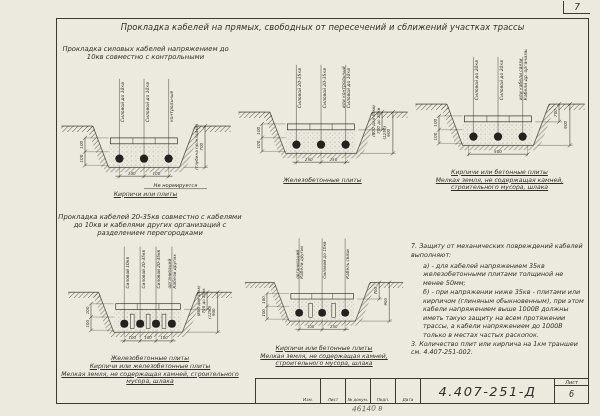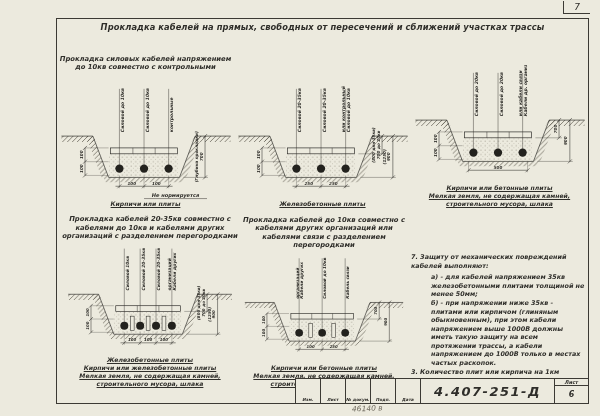--- a/index.html
+++ b/index.html
@@ -1,36 +1,36 @@
 <!DOCTYPE html>
 <html><head>
 <meta charset="utf-8">
 <style>
   html,body{margin:0;padding:0;background:#d8d5cc;}
   .page{position:relative;width:600px;height:416px;background:#eceade;overflow:hidden;
         font-family:"DejaVu Sans",sans-serif;font-style:italic;color:#2f2e2a;}
   .pagenum{position:absolute;top:1px;right:10px;font-size:9px;
            border-left:1px solid #3c3a34;border-bottom:1px solid #3c3a34;padding:1px 10px 1px 10px;}
-  .frame{position:absolute;left:56px;top:18px;width:531px;height:384px;border:1.3px solid #3c3a34;font-weight:bold;}
+  .frame{position:absolute;left:56px;top:18px;width:531px;height:384px;border:1.3px solid #3c3a34;}
   .title{text-align:center;font-size:8.3px;margin-top:3px;letter-spacing:.1px;}
-  .row{display:flex;align-items:flex-end;}
+  .row{display:flex;align-items:center;}
   .row-top{height:176px;}
   .row-bot{height:180px;}
   .fig{display:flex;flex-direction:column;align-items:center;}
   .row-top .fig{width:177px;}
   .fig4{width:186px;} .fig5{width:162px;}
   .fig-h{font-size:6.8px;line-height:1.22;text-align:center;margin-top:2px;min-height:26px;}
   svg.trench{display:block;}
   .caps{text-align:center;font-size:6.1px;line-height:1.3;margin-top:-3px;}
   .cap{text-decoration:underline;}
   .notes{width:183px;font-size:6.4px;line-height:1.32;padding:6px 3px 0 6px;box-sizing:border-box;}
   .notes p{margin:0 0 3px 0;}
-  .notes p.sub{margin-left:20px;margin-bottom:1px;}
+  .notes p.sub{margin-left:12px;margin-bottom:1px;}
   .titleblock{position:absolute;right:-1px;bottom:-1px;height:24px;width:292px;
-              border:1px solid #3c3a34;display:flex;background:#eceade;}
+              border:1px solid #3c3a34;display:flex;background:#eceade;padding-left:40px;}
   .tb-cells{display:flex;}
   .tb-cell{width:24px;border-right:1px solid #3c3a34;font-size:4.2px;display:flex;
            align-items:flex-end;justify-content:center;padding-bottom:1px;}
   .tb-doc{flex:1;display:flex;align-items:center;justify-content:center;font-size:13px;letter-spacing:1.5px;}
   .tb-sheet{width:33px;border-left:1px solid #3c3a34;display:flex;flex-direction:column;}
   .tb-sheet-label{font-size:5px;text-align:center;border-bottom:1px solid #3c3a34;}
   .tb-sheet-num{flex:1;display:flex;align-items:center;justify-content:center;font-size:8px;}
   .handwritten{position:absolute;left:352px;top:404px;font-size:7.5px;color:#6f6a5e;transform:rotate(-2deg);}
   svg .ln{stroke:#2f2e2a;fill:none;}
   svg text{fill:#2f2e2a;font-style:italic;font-family:"DejaVu Sans",sans-serif;}
@@ -305,21 +305,20 @@
             <text x="86" y="105.2" text-anchor="middle" class="dim">100</text>
             <text x="102.66666666666667" y="105.2" text-anchor="middle" class="dim">100</text>
           </svg>
         <div class="caps">
             <div class="cap">Железобетонные плиты</div>
             <div class="cap">Кирпичи или железобетонные плиты</div>
             <div class="cap">Мелкая земля, не содержащая камней, строительного мусора, шлака</div>
           </div>
       </div>
       <div class="fig fig5">
-        <div class="fig-h">Прокладка кабелей до 10кв совместно с кабелями других организаций или кабелями связи с разделением перегородками</div>
         <svg class="trench" width="162" height="118" viewBox="0 0 176 124">
             <polygon points="2,56 34,56 38,62 2,62" fill="url(#hatch)" stroke="none"></polygon>
             <polygon points="34,56 50,98 43,98 27,56" fill="url(#hatch)" stroke="none"></polygon>
             <polygon points="138,56 174,56 174,62 134,62" fill="url(#hatch)" stroke="none"></polygon>
             <polygon points="138,56 122,98 129,98 145,56" fill="url(#hatch)" stroke="none"></polygon>
             <polygon points="45,98 127,98 125,103 47,103" fill="url(#hatch)" stroke="none"></polygon>
             <line x1="2" y1="56" x2="34" y2="56" class="ln" stroke-width="0.7"></line>
             <line x1="138" y1="56" x2="174" y2="56" class="ln" stroke-width="0.7"></line>
             <line x1="34" y1="56" x2="50" y2="98" class="ln" stroke-width="0.7"></line>
             <line x1="138" y1="56" x2="122" y2="98" class="ln" stroke-width="0.7"></line>

